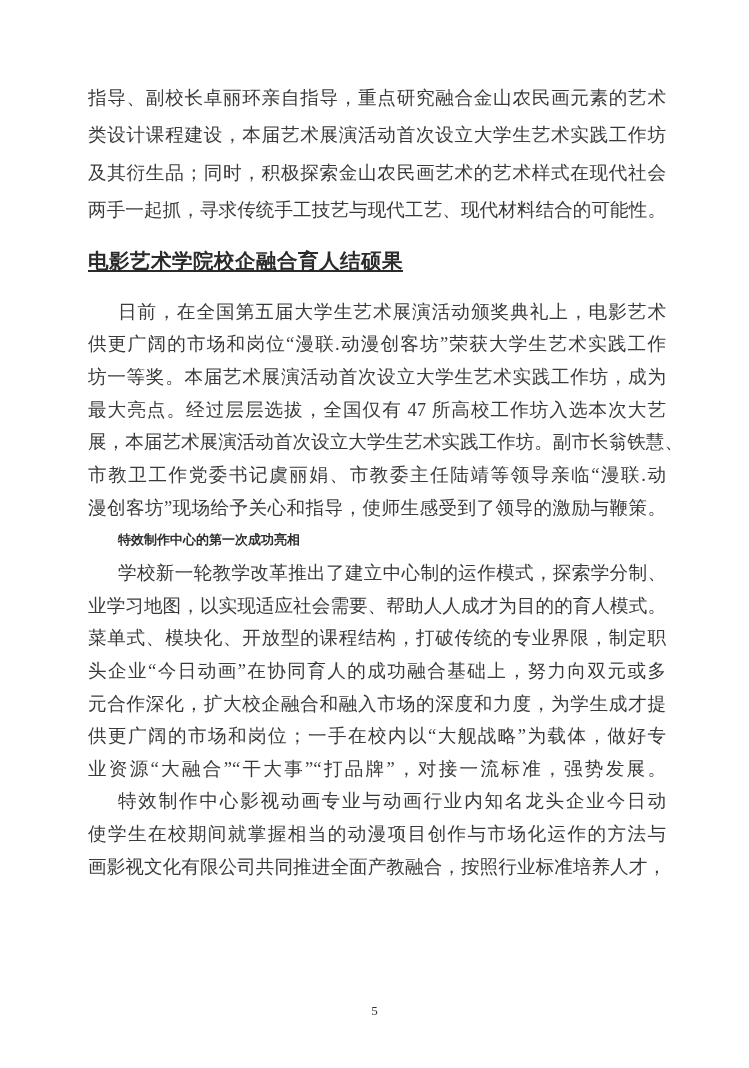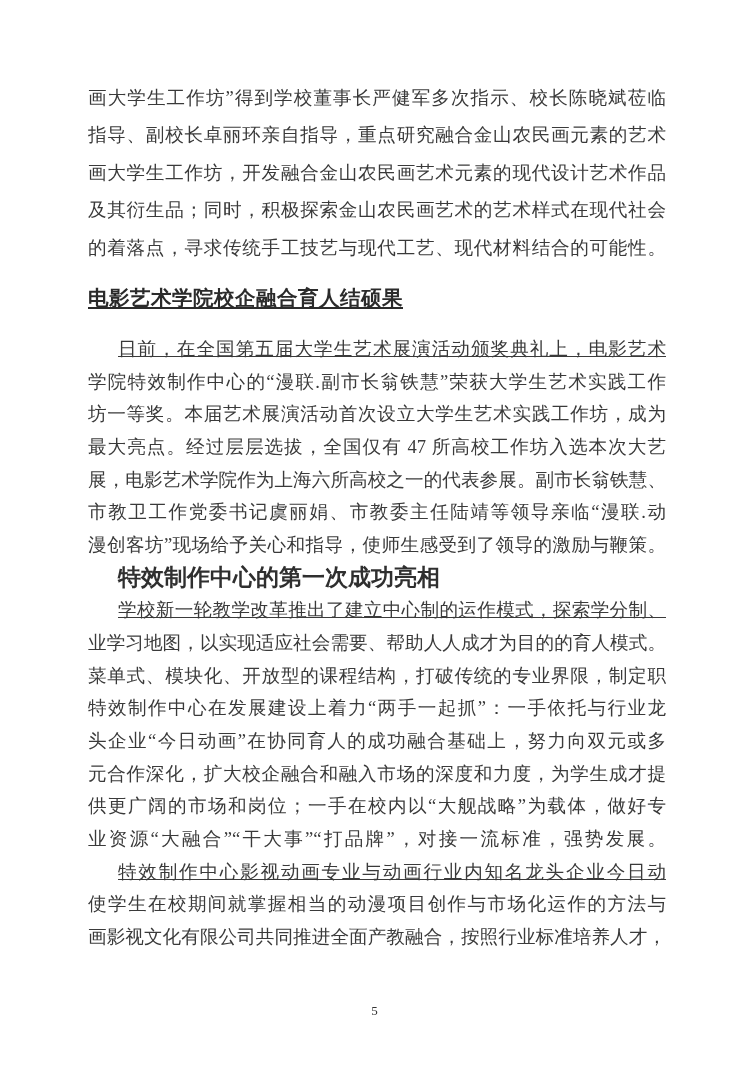--- a/index.html
+++ b/index.html
@@ -32,35 +32,35 @@
   .para .line {
     font-size: 18.6px;
     text-align: justify;
     text-align-last: justify;
     text-justify: inter-character;
     white-space: nowrap;
     color: #3a3a3a;
   }
   .para.wide .line { line-height: 37.4px; }
   .para.normal .line { line-height: 32.65px; }
-  .line.indent { padding-left: 30px; text-decoration: underline; }
+  .line.indent { padding-left: 30px; }
   .heading {
     font-family: "Liberation Sans", sans-serif;
     font-weight: 700;
     font-size: 20.5px;
     line-height: 28px;
     text-align: left;
     color: #2b2b2b;
     margin: 18px 0 21px 0;
     letter-spacing: 0.5px;
     text-decoration: underline;
   }
   .subheading {
     font-weight: 700;
-    font-size: 23px;
+    font-size: 13px;
     line-height: 32.65px;
     padding-left: 30px;
     color: #2f2f2f;
     text-align: left;
   }
   .page-number {
     position: absolute;
     top: 1002px;
     left: 0;
     width: 749px;
@@ -70,42 +70,40 @@
     color: #333333;
     font-family: "Liberation Serif", serif;
   }
 </style>
 </head>
 <body>
 
 <div class="doc-page">
   <div class="doc-body">
       <div class="para wide">
-        <div class="line">画大学生工作坊”得到学校董事长严健军多次指示、校长陈晓斌莅临</div>
         <div class="line">指导、副校长卓丽环亲自指导，重点研究融合金山农民画元素的艺术</div>
-        <div class="line">画大学生工作坊，开发融合金山农民画艺术元素的现代设计艺术作品</div>
+        <div class="line">类设计课程建设，本届艺术展演活动首次设立大学生艺术实践工作坊</div>
         <div class="line">及其衍生品；同时，积极探索金山农民画艺术的艺术样式在现代社会</div>
-        <div class="line">的着落点，寻求传统手工技艺与现代工艺、现代材料结合的可能性。</div>
+        <div class="line">两手一起抓，寻求传统手工技艺与现代工艺、现代材料结合的可能性。</div>
       </div>
       <div class="heading">电影艺术学院校企融合育人结硕果</div>
       <div class="para normal">
         <div class="line indent">日前，在全国第五届大学生艺术展演活动颁奖典礼上，电影艺术</div>
-        <div class="line">学院特效制作中心的“漫联.副市长翁铁慧”荣获大学生艺术实践工作</div>
+        <div class="line">供更广阔的市场和岗位“漫联.动漫创客坊”荣获大学生艺术实践工作</div>
         <div class="line">坊一等奖。本届艺术展演活动首次设立大学生艺术实践工作坊，成为</div>
         <div class="line">最大亮点。经过层层选拔，全国仅有 47 所高校工作坊入选本次大艺</div>
-        <div class="line">展，电影艺术学院作为上海六所高校之一的代表参展。副市长翁铁慧、</div>
+        <div class="line">展，本届艺术展演活动首次设立大学生艺术实践工作坊。副市长翁铁慧、</div>
         <div class="line">市教卫工作党委书记虞丽娟、市教委主任陆靖等领导亲临“漫联.动</div>
         <div class="line">漫创客坊”现场给予关心和指导，使师生感受到了领导的激励与鞭策。</div>
       </div>
       <div class="subheading">特效制作中心的第一次成功亮相</div>
       <div class="para normal">
         <div class="line indent">学校新一轮教学改革推出了建立中心制的运作模式，探索学分制、</div>
         <div class="line">业学习地图，以实现适应社会需要、帮助人人成才为目的的育人模式。</div>
         <div class="line">菜单式、模块化、开放型的课程结构，打破传统的专业界限，制定职</div>
-        <div class="line">特效制作中心在发展建设上着力“两手一起抓”：一手依托与行业龙</div>
         <div class="line">头企业“今日动画”在协同育人的成功融合基础上，努力向双元或多</div>
         <div class="line">元合作深化，扩大校企融合和融入市场的深度和力度，为学生成才提</div>
         <div class="line">供更广阔的市场和岗位；一手在校内以“大舰战略”为载体，做好专</div>
         <div class="line">业资源“大融合”“干大事”“打品牌”，对接一流标准，强势发展。</div>
       </div>
       <div class="para normal">
         <div class="line indent">特效制作中心影视动画专业与动画行业内知名龙头企业今日动</div>
         <div class="line">使学生在校期间就掌握相当的动漫项目创作与市场化运作的方法与</div>
         <div class="line">画影视文化有限公司共同推进全面产教融合，按照行业标准培养人才，</div>
       </div>

